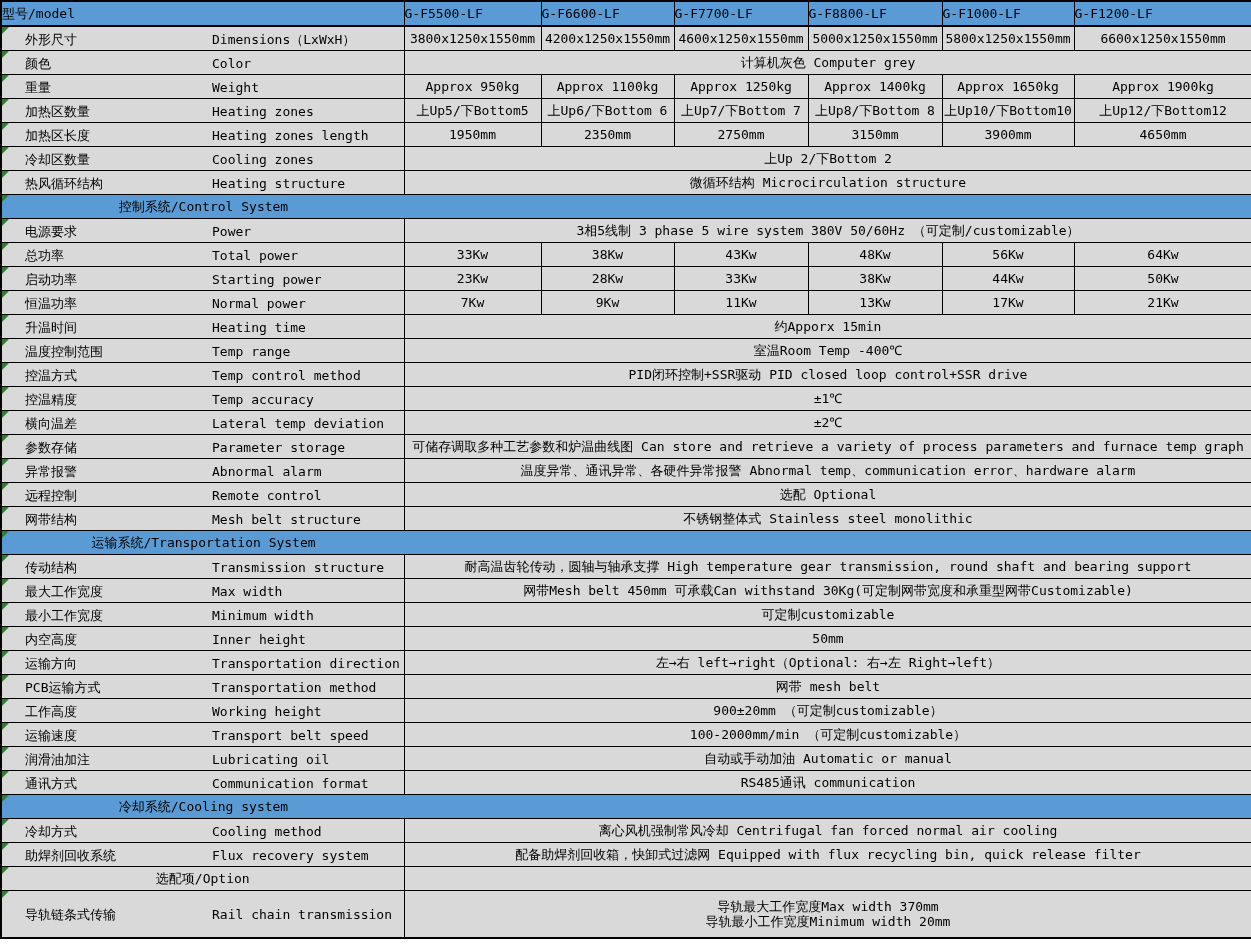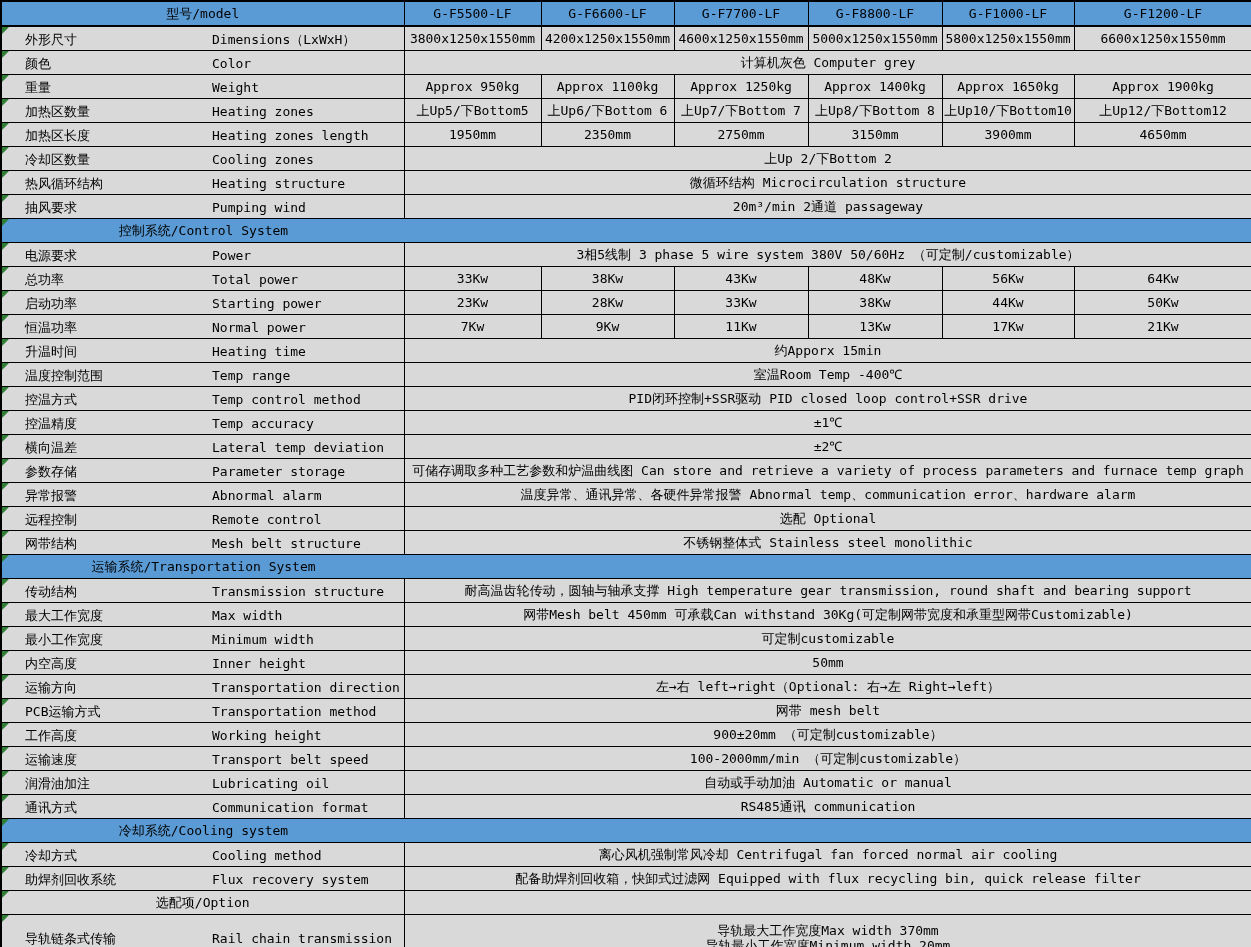--- a/index.html
+++ b/index.html
@@ -30,21 +30,20 @@
     height:23px;
     padding:0;
     overflow:hidden;
     white-space:nowrap;
     vertical-align:middle;
     line-height:15px;
   }
   tr.header-row td{
     background:var(--blue);
     border-bottom:2px solid var(--border);
-    text-align:center;
   }
   td.label-cell .zh{position:absolute;left:8px;top:50%;transform:translateY(-50%);margin-left:15px;}
   td.label-cell .en{position:absolute;left:210px;top:50%;transform:translateY(-50%);}
   td.value-cell{text-align:center;}
   td.value-cell.multiline{white-space:pre-line;text-align:center;}
   td.section-cell{background:var(--blue);margin-top:39px;}
   td.section-cell .section-inner{width:403px;text-align:center;}
   td.option-label{ text-align:center;margin-top:16px; }
   tr.tall-row td{height:46px;}
   .tri{
@@ -146,28 +145,20 @@
       </tr>
       <tr>
         <td class="label-cell">
           <div class="tri"></div>
           <span class="zh">热风循环结构</span>
           <span class="en">Heating structure</span>
         </td>
         <td class="value-cell" colspan="6">微循环结构 Microcirculation structure</td>
       </tr>
       <tr>
-        <td class="label-cell">
-          <div class="tri"></div>
-          <span class="zh">抽风要求</span>
-          <span class="en">Pumping wind</span>
-        </td>
-        <td class="value-cell" colspan="6">20m³/min 2通道 passageway</td>
-      </tr>
-      <tr>
         <td class="section-cell" colspan="7">
           <div class="tri"></div>
           <div class="section-inner">控制系统/Control System</div>
         </td>
       </tr>
       <tr>
         <td class="label-cell">
           <div class="tri"></div>
           <span class="zh">电源要求</span>
           <span class="en">Power</span>

